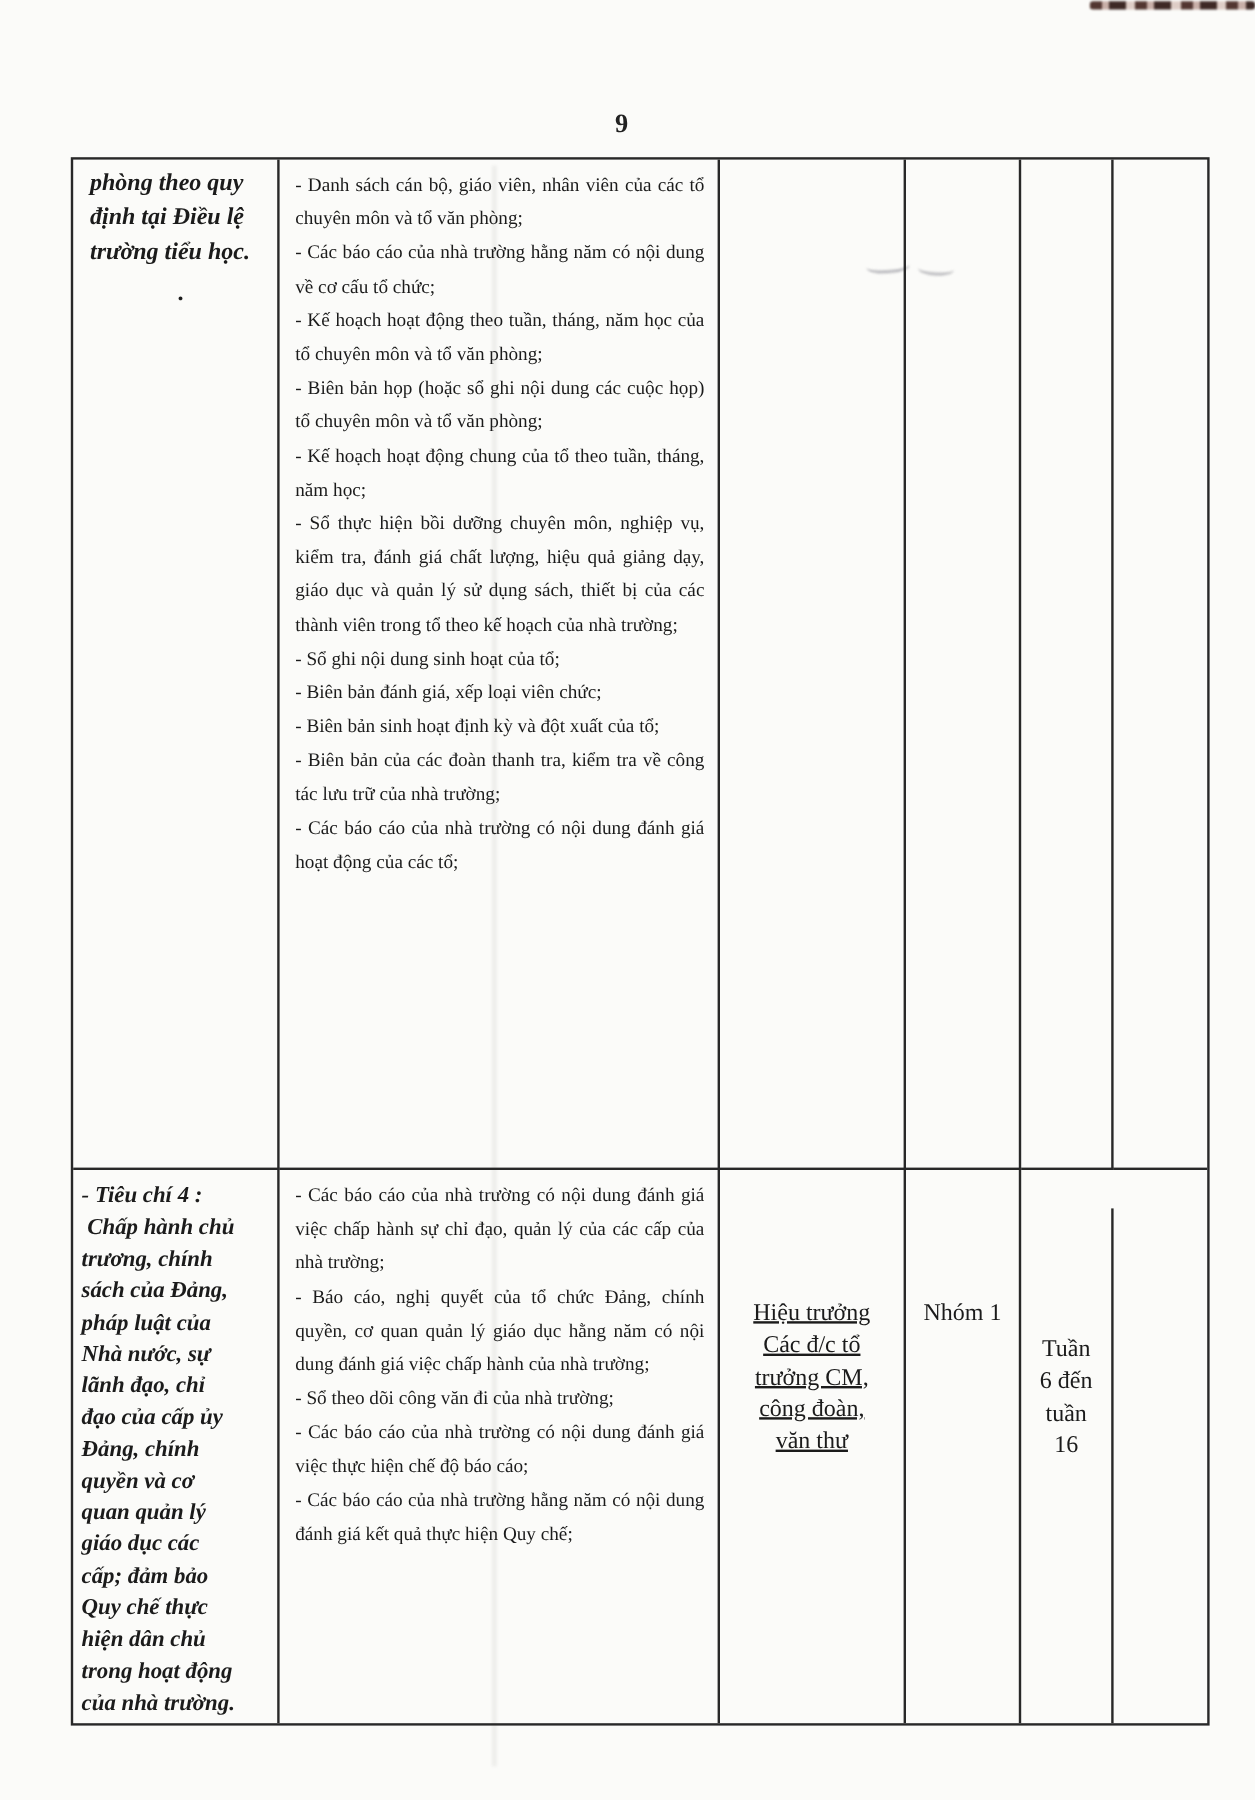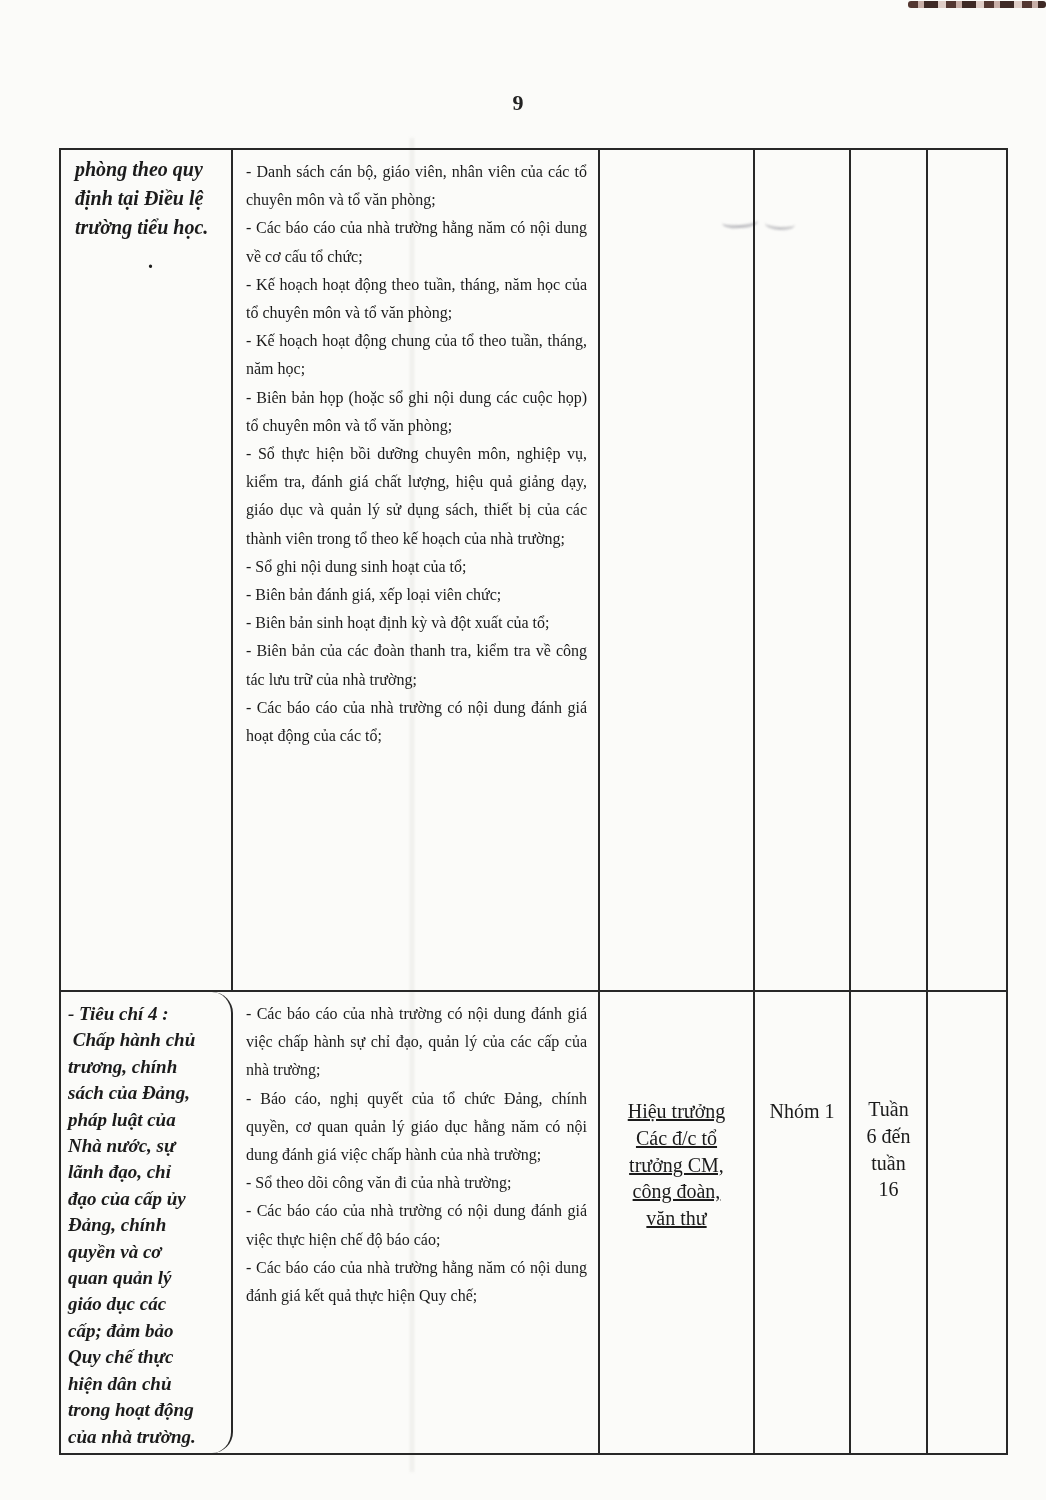--- a/index.html
+++ b/index.html
@@ -13,21 +13,21 @@
   }
 
   .page-number {
     position:absolute; top:90px; left:0; width:1036px;
     text-align:center;
     font-size:22px; font-weight:bold; color:#222;
   }
 
   
   .doc-table {
-    position:absolute; left:59px; top:148px;
+    position:absolute; left:59px; top:131px;
     display:grid;
     grid-template-columns:172px 367px 155px 96px 77px 78px;
     grid-template-rows:842px 461px;
     border:2px solid #282828;
   }
   .tcell {
     box-sizing:border-box;
     border-right:2px solid #282828;
     overflow:hidden;
   }
@@ -44,38 +44,38 @@
     text-align:center; font-weight:bold; font-size:20px; margin-top:8px;
   }
 
   .docs-cell { padding:8px 11px 0 13px; }
   .doc-item {
     margin:0;
     font-size:16px; line-height:28.2px;
     text-align:justify;
   }
 
-  .crit2-cell { padding:9px 3px 0 7px;border-radius:21px; }
+  .crit2-cell { padding:9px 3px 0 7px; }
   .crit2-text {
     font-weight:bold; font-style:italic;
     font-size:19px; line-height:26.4px;
     white-space:pre-line;
   }
 
   .resp-cell {
     padding-top:106px; text-align:center;
     font-size:20px; line-height:26.8px; white-space:pre-line;text-decoration:underline;
   }
   .group-cell {
     padding-top:108px; text-align:center;
     font-size:20px;
   }
   .time-cell {
     padding-top:104px; text-align:center;
-    font-size:20px; line-height:26.8px; white-space:pre-line;
+    font-size:20px; line-height:26.8px; white-space:pre-line;margin-top:32px;
   }
 
   
   .top-strip {
     position:absolute; top:1px; left:908px; width:138px; height:7px;
     background:repeating-linear-gradient(90deg,
       rgba(74,44,38,.95) 0 10px,
       rgba(150,100,88,.5) 10px 16px,
       rgba(52,30,26,.95) 16px 30px,
       rgba(170,120,105,.35) 30px 38px);
@@ -117,22 +117,22 @@
 định tại Điều lệ
 trường tiểu học.</div>
     <div class="crit-dot">.</div>
   </div>
 
   <div class="tcell row1 docs-cell">
     <div>
         <p class="doc-item">- Danh sách cán bộ, giáo viên, nhân viên của các tổ chuyên môn và tổ văn phòng;</p>
         <p class="doc-item">- Các báo cáo của nhà trường hằng năm có nội dung về cơ cấu tổ chức;</p>
         <p class="doc-item">- Kế hoạch hoạt động theo tuần, tháng, năm học của tổ chuyên môn và tổ văn phòng;</p>
+        <p class="doc-item">- Biên bản họp (hoặc sổ ghi nội dung các cuộc họp) tổ chuyên môn và tổ văn phòng;</p>
         <p class="doc-item">- Kế hoạch hoạt động chung của tổ theo tuần, tháng, năm học;</p>
-        <p class="doc-item">- Biên bản họp (hoặc sổ ghi nội dung các cuộc họp) tổ chuyên môn và tổ văn phòng;</p>
         <p class="doc-item">- Sổ thực hiện bồi dưỡng chuyên môn, nghiệp vụ, kiểm tra, đánh giá chất lượng, hiệu quả giảng dạy, giáo dục và quản lý sử dụng sách, thiết bị của các thành viên trong tổ theo kế hoạch của nhà trường;</p>
         <p class="doc-item">- Sổ ghi nội dung sinh hoạt của tổ;</p>
         <p class="doc-item">- Biên bản đánh giá, xếp loại viên chức;</p>
         <p class="doc-item">- Biên bản sinh hoạt định kỳ và đột xuất của tổ;</p>
         <p class="doc-item">- Biên bản của các đoàn thanh tra, kiểm tra về công tác lưu trữ của nhà trường;</p>
         <p class="doc-item">- Các báo cáo của nhà trường có nội dung đánh giá hoạt động của các tổ;</p>
       </div>
   </div>
 
   <div class="tcell row1"></div>

